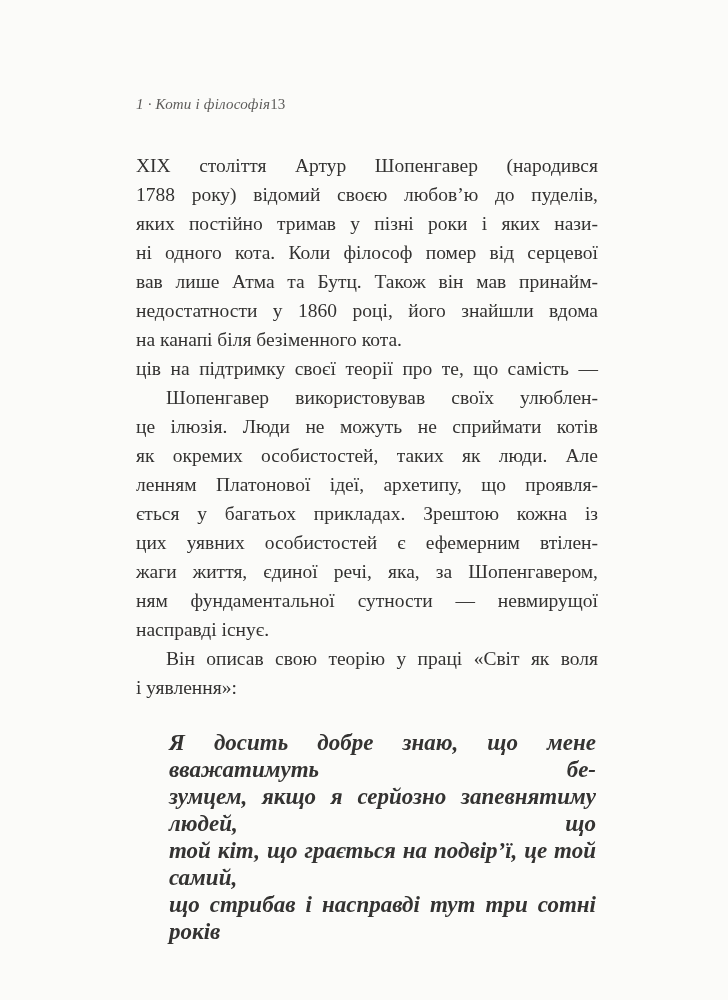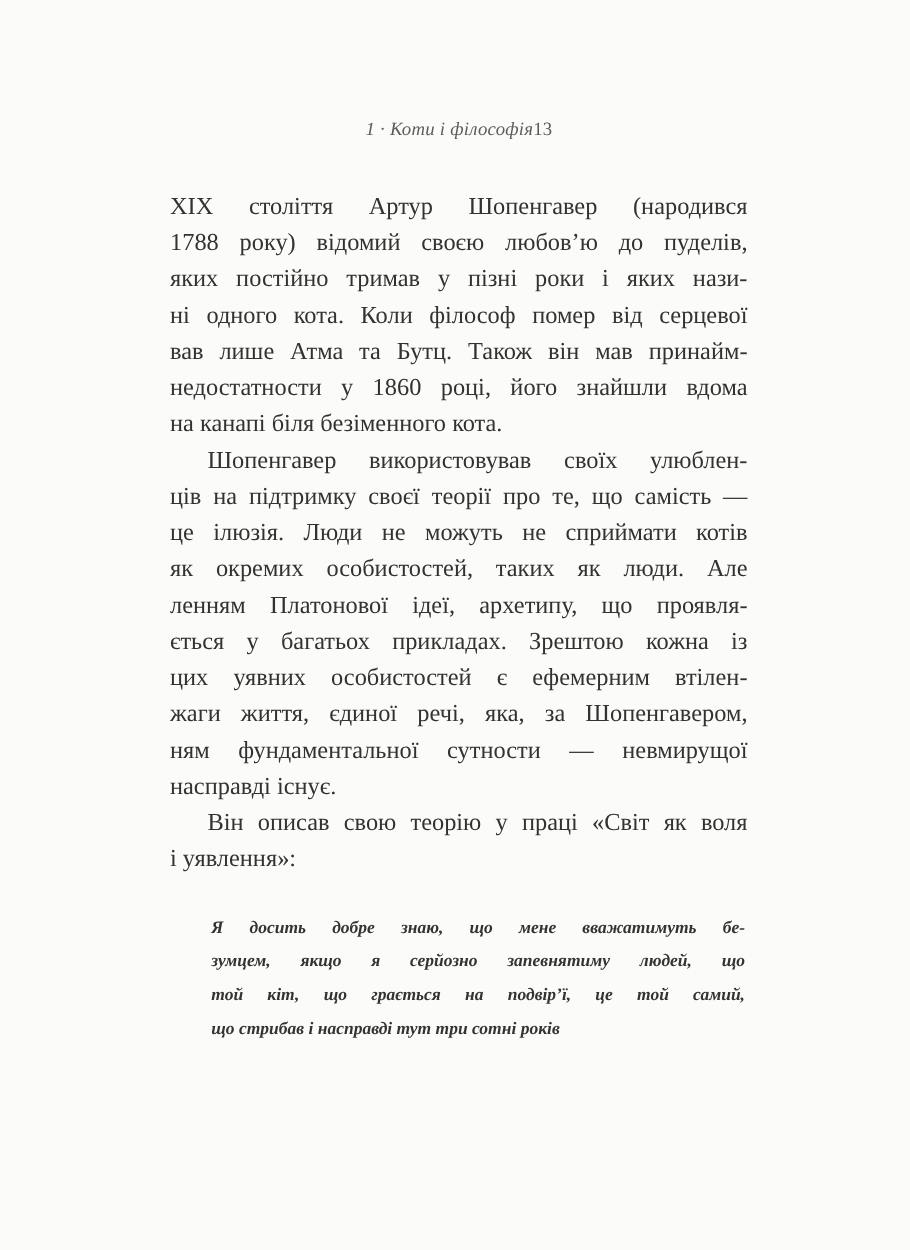--- a/index.html
+++ b/index.html
@@ -16,21 +16,21 @@
   }
   .page {
     box-sizing: border-box;
     width: 728px;
     height: 1000px;
     padding: 96px 130px 40px 136px;
     background: #fbfbf9;
   }
   .running-head {
     display: flex;
-    justify-content: center;
+    justify-content: flex-start;
     align-items: baseline;
     font-size: 15px;
     color: #5d5c5a;
     margin-bottom: 38px;
   }
   .running-head .chapter {
     font-style: italic;
     letter-spacing: 0.2px;
   }
   .running-head .pagenum {
@@ -48,21 +48,21 @@
   .line.last {
     text-align-last: left;
   }
   .line.indent {
     text-indent: 30px;
   }
   .quote {
     margin-top: 27px;
     margin-left: 33px;
     margin-right: 2px;
-    font-size: 14px;
+    font-size: 23px;
     line-height: 27px;
     font-style: italic;
     font-weight: bold;
     color: #343332;
   }
   .quote .line {
     text-align: justify;
     text-align-last: justify;
   }
   .quote .line.last {
@@ -85,22 +85,22 @@
       <div class="line">XIX століття Артур Шопенгавер (народився</div>
       <div class="line">1788 року) відомий своєю любов’ю до пуделів,</div>
       <div class="line">яких постійно тримав у пізні роки і яких нази-</div>
       <div class="line">ні одного кота. Коли філософ помер від серцевої</div>
       <div class="line">вав лише Атма та Бутц. Також він мав принайм-</div>
       <div class="line">недостатности у 1860 році, його знайшли вдома</div>
       <div class="line last">на канапі біля безіменного кота.</div>
     </div>
 
     <div class="paragraph">
+      <div class="line">ців на підтримку своєї теорії про те, що самість —</div>
       <div class="line indent">Шопенгавер використовував своїх улюблен-</div>
-      <div class="line">ців на підтримку своєї теорії про те, що самість —</div>
       <div class="line">це ілюзія. Люди не можуть не сприймати котів</div>
       <div class="line">як окремих особистостей, таких як люди. Але</div>
       <div class="line">ленням Платонової ідеї, архетипу, що проявля-</div>
       <div class="line">ється у багатьох прикладах. Зрештою кожна із</div>
       <div class="line">цих уявних особистостей є ефемерним втілен-</div>
       <div class="line">жаги життя, єдиної речі, яка, за Шопенгавером,</div>
       <div class="line">ням фундаментальної сутности — невмирущої</div>
       <div class="line last">насправді існує.</div>
     </div>
 

